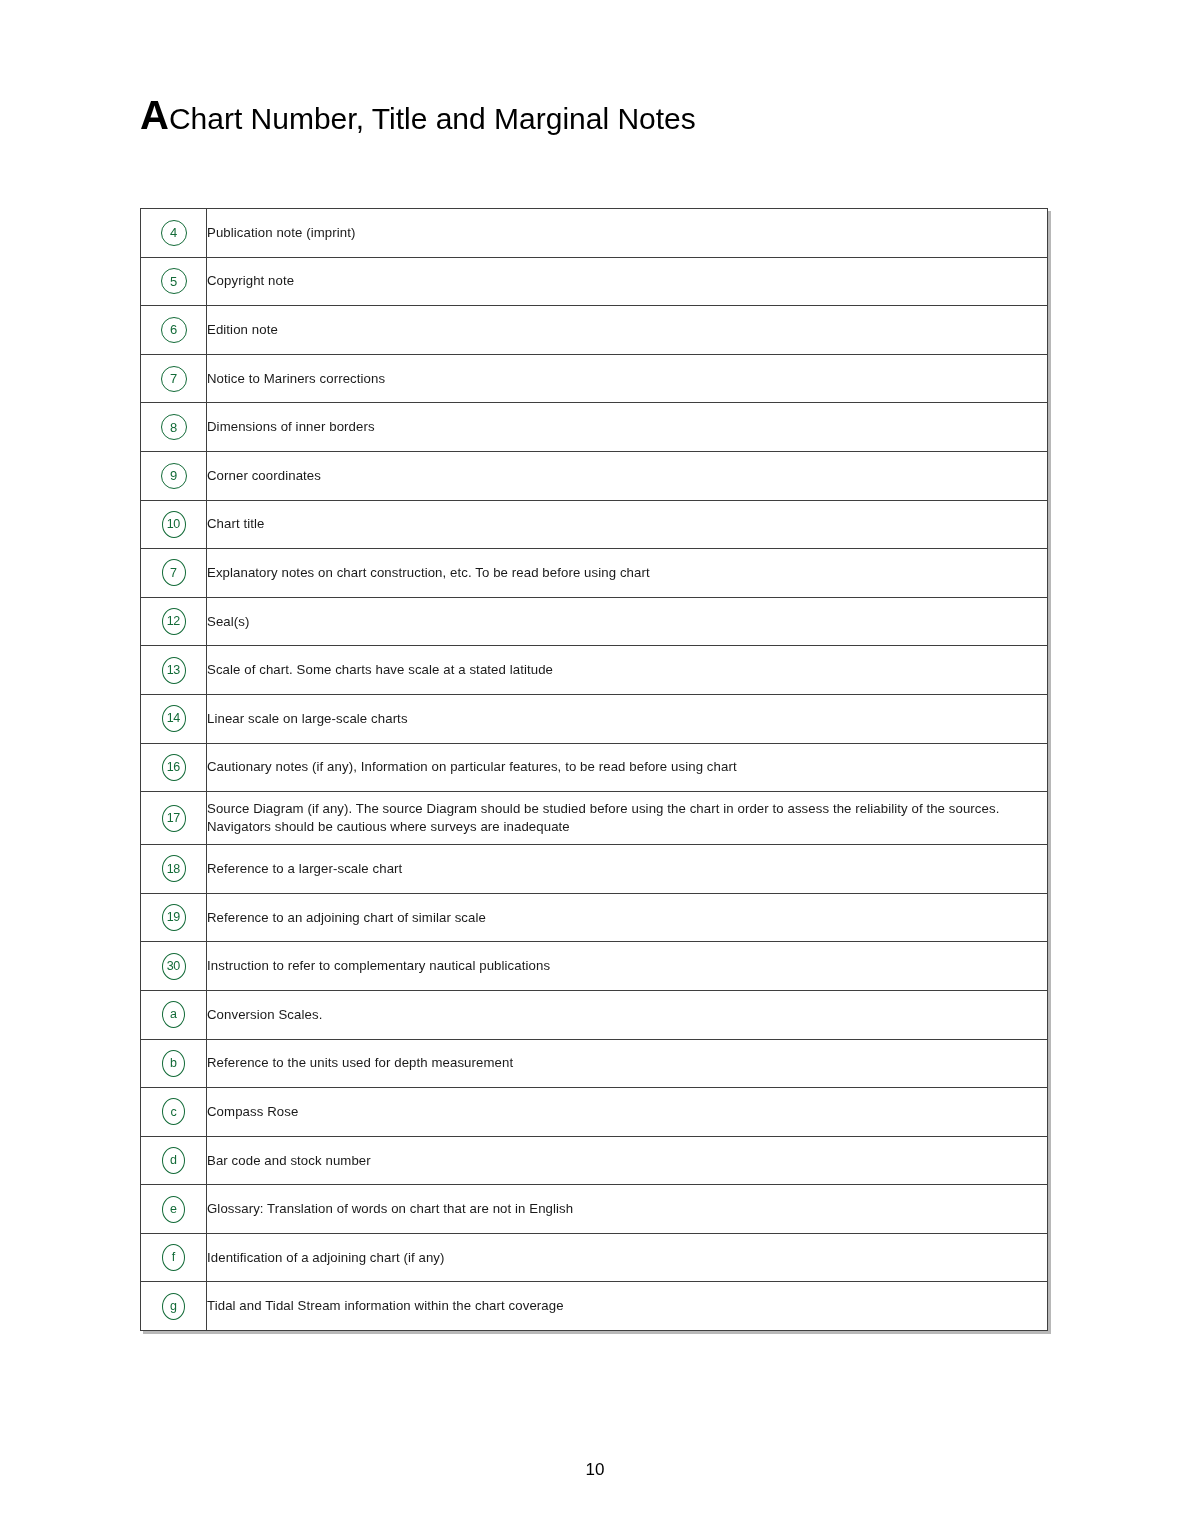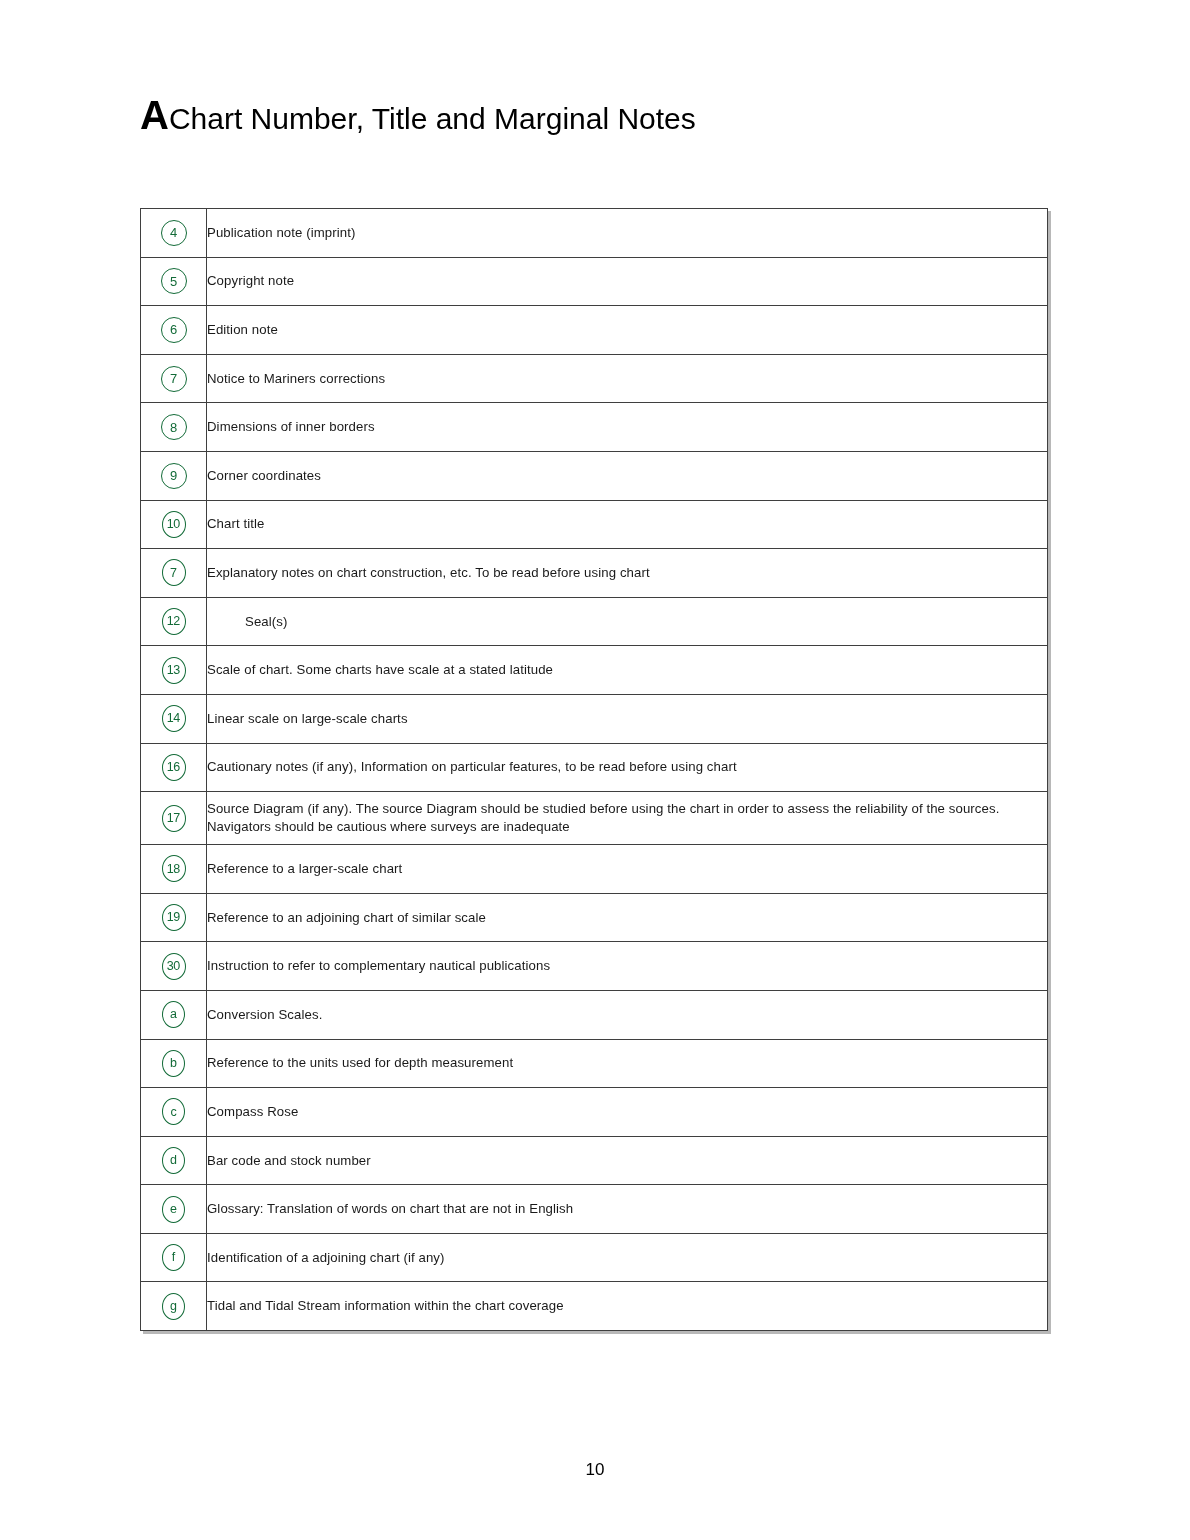--- a/index.html
+++ b/index.html
@@ -72,21 +72,20 @@
   }
   .cell-text {
     padding-left: 30px;
     padding-right: 10px;
     font-size: 13.2px;
     line-height: 1.35;
     color: #1a1a1a;
     letter-spacing: 0.1px;
   }
   .cell-text.indent {
-    padding-left: 38px;
   }
 
   
   .marker {
     display: inline-flex;
     align-items: center;
     justify-content: center;
     width: 26px;
     height: 26px;
     border: 1.7px solid #136b38;

